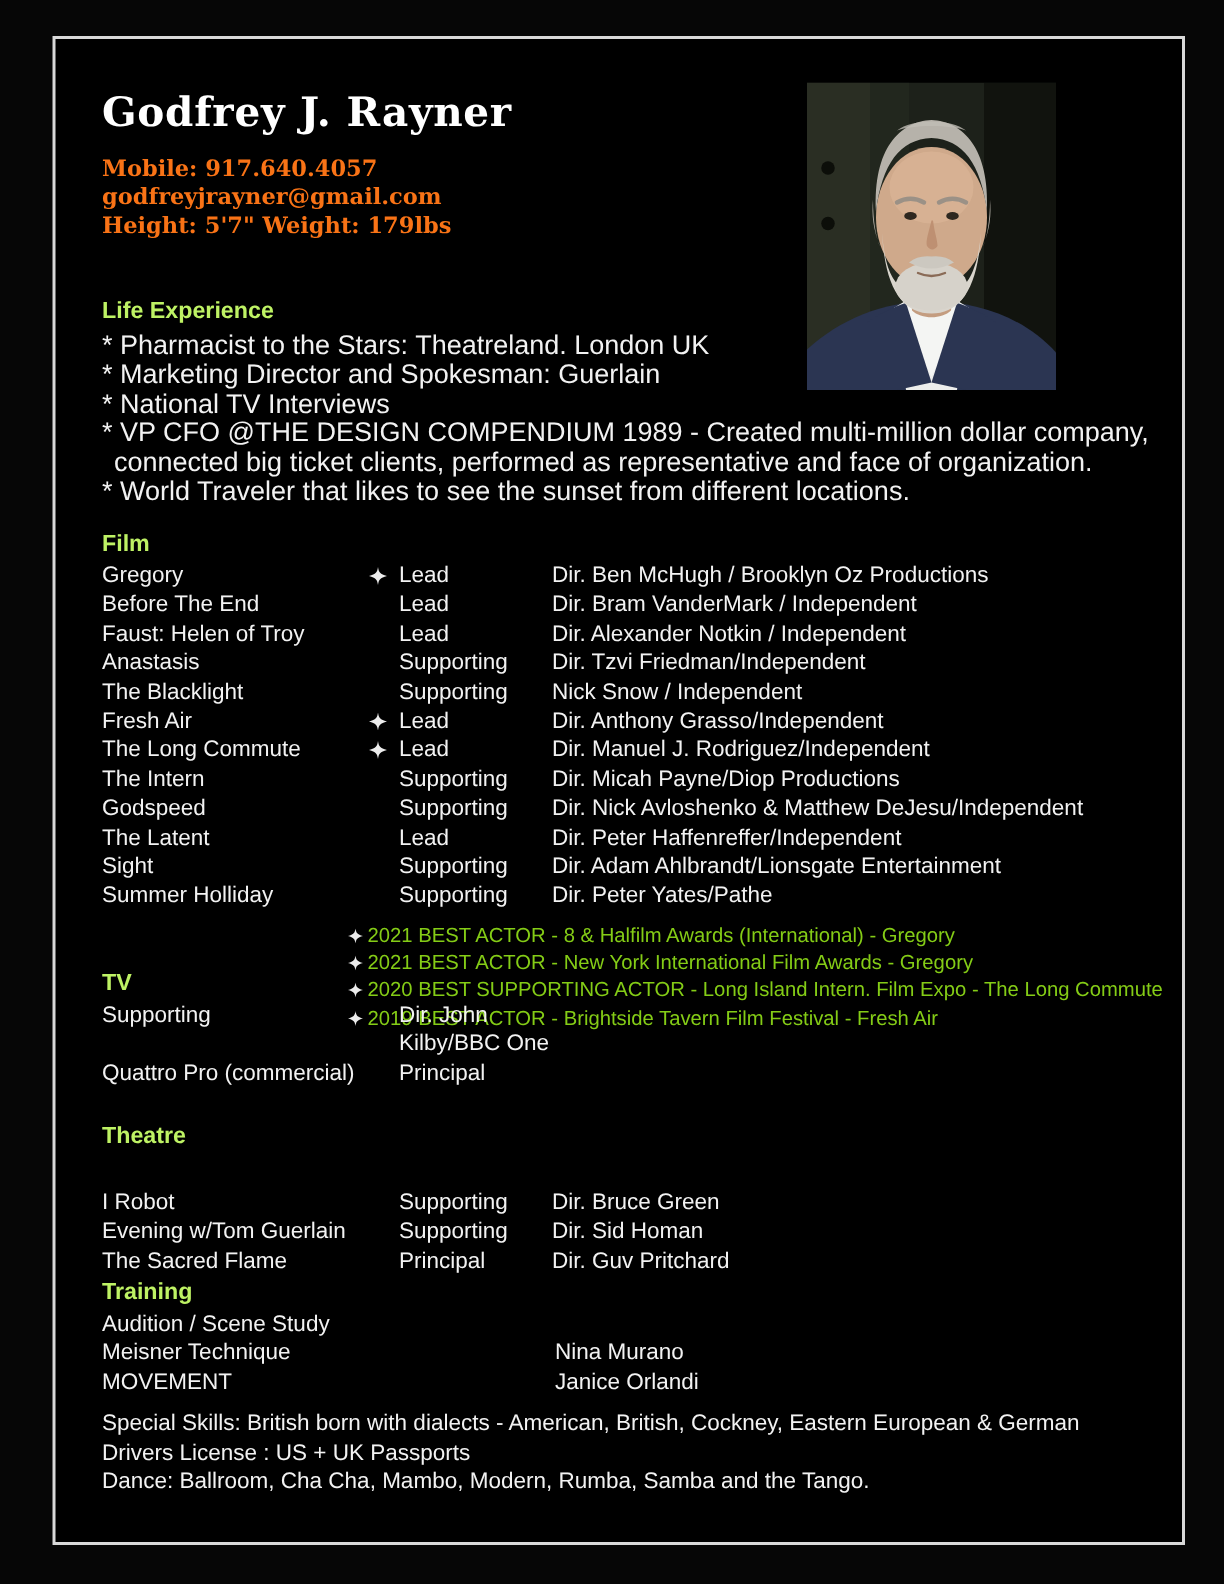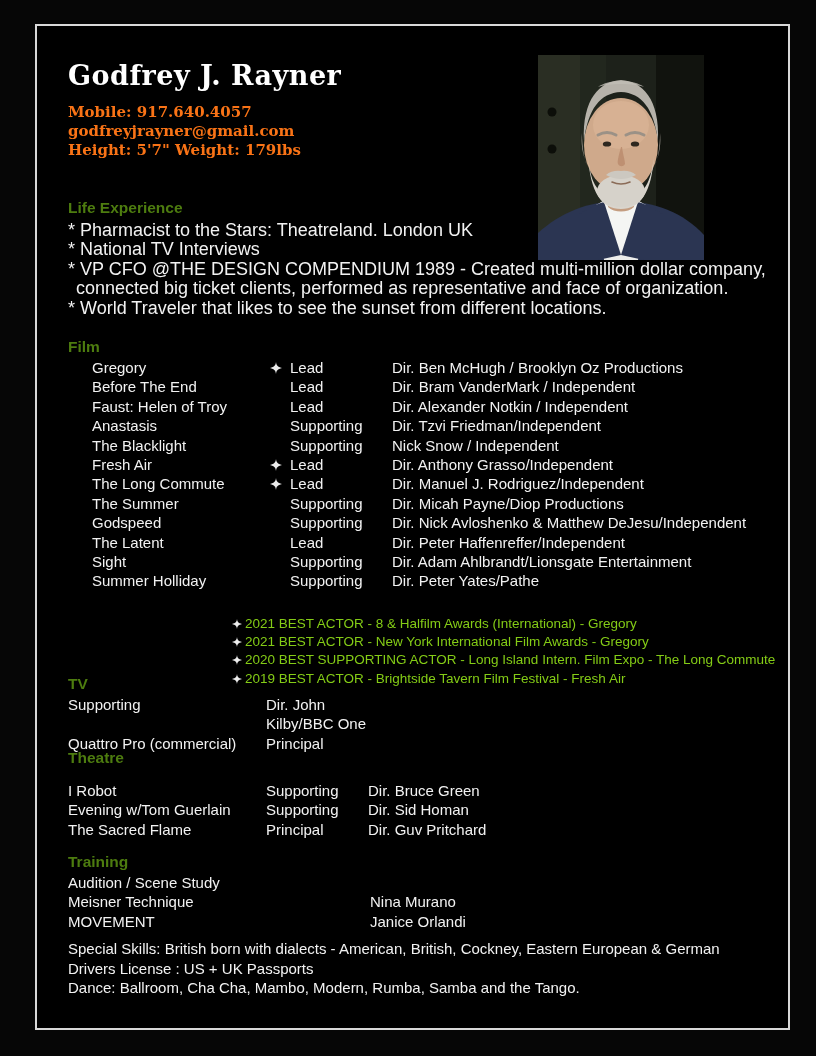--- a/index.html
+++ b/index.html
@@ -34,43 +34,43 @@
     font-family:"DejaVu Serif", serif;
     font-weight:bold;
     font-size:15px;line-height:19px;
     color:#f97316;
   }
   .photo{left:501px;top:29px;width:166px;height:205px;}
   .photo svg{display:block;}
 
   
   .sec-title{
-    font-size:15.5px;font-weight:bold;color:#4d7c0f;
+    font-size:15.5px;font-weight:bold;color:#bef264;
     line-height:20px;
   }
   .body-lines{font-size:18px;line-height:19.4px;}
   .life{left:31px;top:172px;width:722px;}
   .life .body-lines{margin-top:3px;}
   .life .cont{padding-left:8px;}
 
-  .film{left:31px;top:311px;width:722px;}
+  .film{left:31px;top:327px;width:722px;}
   .rows{margin-top:1px;font-size:15px;line-height:19.4px;}
-  .row{display:grid;grid-template-columns:178px 20px 102px auto;margin-left:24px;}
+  .row{display:grid;grid-template-columns:178px 20px 102px auto;}
   .row-tv{display:grid;grid-template-columns:198px 102px auto;}
   .row-tr{display:grid;grid-template-columns:302px auto;}
   .c-star{display:flex;align-items:center;}
   .star{width:12px;height:12px;fill:#ececec;}
 
   .awards{left:195px;top:589px;}
   .award-line{display:flex;align-items:flex-start;font-size:13.5px;line-height:18.2px;color:#84cc16;}
   .award-line .star{width:10px;height:10px;margin:4px 3px 0 0;flex:none;}
 
-  .tv{left:31px;top:648px;width:722px;}
+  .tv{left:31px;top:620px;width:722px;}
   .theatre{left:31px;top:722px;width:722px;}
-  .theatre .rows{margin-top:13px;}
+  .theatre .rows{margin-top:24px;}
   .training{left:31px;top:826px;width:722px;}
   .skills{left:31px;top:913px;width:722px;font-size:15px;line-height:19.5px;}
 </style>
 </head>
 <body>
 
 <div class="panel">
 
   <div class="abs name">Godfrey J. Rayner</div>
   <div class="abs contact">
@@ -108,20 +108,21 @@
       <ellipse cx="83" cy="136" rx="24" ry="16" fill="#d6d2ca"></ellipse>
       <path d="M68,120 Q83,128 98,120 Q92,115 83,116 Q74,115 68,120 Z" fill="#ccc8c0"></path>
       <path d="M74,127 Q83,131 92,127" stroke="#8a6b57" stroke-width="1.6" fill="none" stroke-linecap="round"></path>
     </svg>
   </div>
 
   <div class="abs life">
     <div class="sec-title">Life Experience</div>
     <div class="body-lines">
       <div>* Pharmacist to the Stars: Theatreland. London UK</div>
+      <div>* Marketing Director and Spokesman: Guerlain</div>
       <div>* National TV Interviews</div>
       <div>* VP CFO @THE DESIGN COMPENDIUM 1989 - Created multi-million dollar company,</div>
       <div class="cont">connected big ticket clients, performed as representative and face of organization.</div>
       <div>* World Traveler that likes to see the sunset from different locations.</div>
     </div>
   </div>
 
   <div class="abs film">
     <div class="sec-title">Film</div>
     <div class="rows">
@@ -173,21 +174,21 @@
         <span>The Long Commute</span>
         <span class="c-star">
             <svg class="star" viewBox="0 0 16 16">
               <path d="M8 0C8.7 4.8 9.8 6.2 16 8C9.8 9.8 8.7 11.2 8 16C7.3 11.2 6.2 9.8 0 8C6.2 6.2 7.3 4.8 8 0Z"></path>
             </svg>
           </span>
         <span>Lead</span>
         <span>Dir. Manuel J. Rodriguez/Independent</span>
       </div>
       <div class="row">
-        <span>The Summer</span>
+        <span>The Intern</span>
         <span class="c-star"></span>
         <span>Supporting</span>
         <span>Dir. Micah Payne/Diop Productions</span>
       </div>
       <div class="row">
         <span>Godspeed</span>
         <span class="c-star"></span>
         <span>Supporting</span>
         <span>Dir. Nick Avloshenko &amp; Matthew DeJesu/Independent</span>
       </div>

